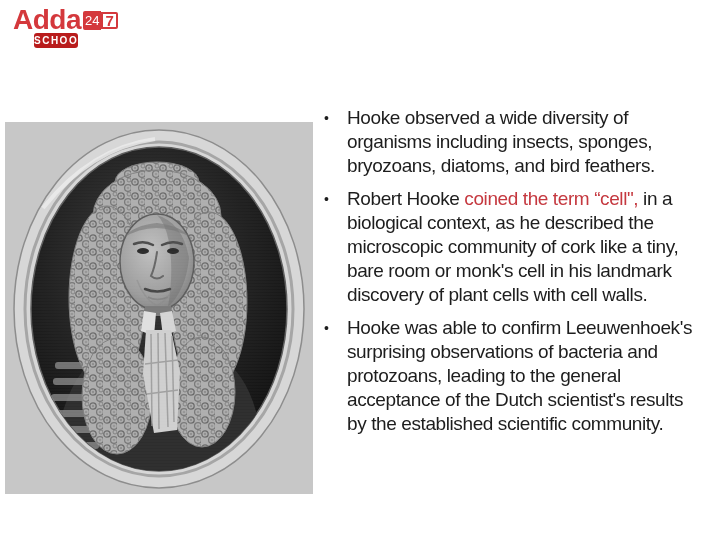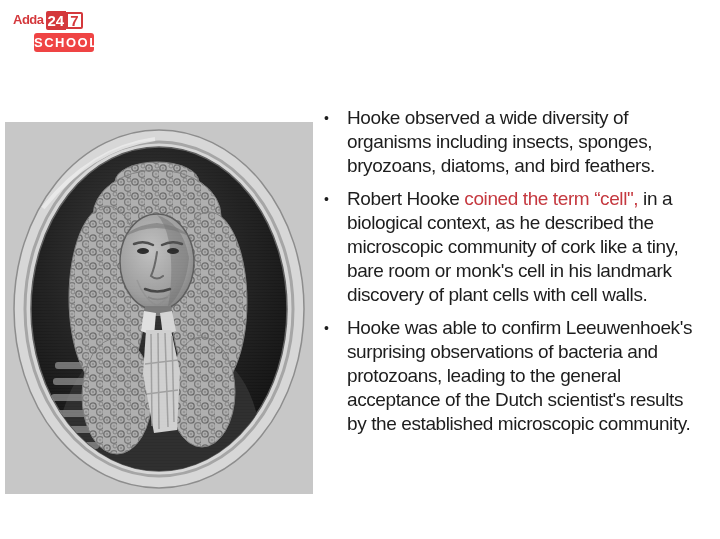--- a/index.html
+++ b/index.html
@@ -2,26 +2,26 @@
 <html><head>
 <meta charset="utf-8">
 <style>
   html,body{margin:0;padding:0;}
   body{background:#ffffff;font-family:"Liberation Sans",sans-serif;}
   .slide{position:relative;width:720px;height:539px;background:#ffffff;overflow:hidden;}
 
   
   .logo{position:absolute;left:13px;top:9px;width:96px;}
   .logo-row{display:flex;align-items:center;}
-  .logo-brand{color:#d4383c;font-size:13px;font-weight:bold;letter-spacing:-0.5px;line-height:22px;}
+  .logo-brand{color:#d4383c;font-size:28px;font-weight:bold;letter-spacing:-0.5px;line-height:22px;}
   .logo-num{display:flex;align-items:center;margin-left:2px;}
-  .num-left{background:#d4383c;color:#ffffff;font-size:15px;font-weight:bold;padding:1px 2px;border-radius:2px 0 0 2px;line-height:17px;}
+  .num-left{background:#d4383c;color:#ffffff;font-size:13px;font-weight:normal;padding:1px 2px;border-radius:2px 0 0 2px;line-height:17px;}
   .num-right{background:#ffffff;color:#d4383c;border:2px solid #d4383c;font-size:15px;font-weight:bold;padding:0 2px;border-radius:0 2px 2px 0;line-height:13px;}
-  .logo-banner{margin-top:2px;margin-left:21px;width:60px;background:#ef4444;color:#ffffff;
-    border-radius:3px;text-align:center;font-size:13px;font-weight:bold;letter-spacing:1.5px;padding:2px 0;}
+  .logo-banner{margin-top:2px;margin-left:21px;width:44px;background:#b91c1c;color:#ffffff;
+    border-radius:3px;text-align:center;font-size:10px;font-weight:bold;letter-spacing:1.5px;padding:2px 0;}
 
   
   .title{position:absolute;left:127px;top:16px;margin:0;color:#1b1b1b;
     font-size:46px;font-weight:bold;letter-spacing:-1.5px;white-space:nowrap;}
 
   
   .portrait{position:absolute;left:5px;top:122px;width:308px;height:372px;}
 
   
   .content{position:absolute;left:315px;top:106px;width:405px;}
@@ -164,18 +164,18 @@
           <div class="line"><span>discovery of plant cells with cell walls.</span></div>
         </span>
       </li>
       <li class="bullet">
         <span class="marker">•</span>
         <span class="btext">
           <div class="line"><span>Hooke was able to confirm Leeuwenhoek's</span></div>
           <div class="line"><span>surprising observations of bacteria and</span></div>
           <div class="line"><span>protozoans, leading to the general</span></div>
           <div class="line"><span>acceptance of the Dutch scientist's results</span></div>
-          <div class="line"><span>by the established microscopic community.</span></div>
+          <div class="line"><span>by the established scientific community.</span></div>
         </span>
       </li>
     </ul>
 
 </div>
 
 </body></html>

